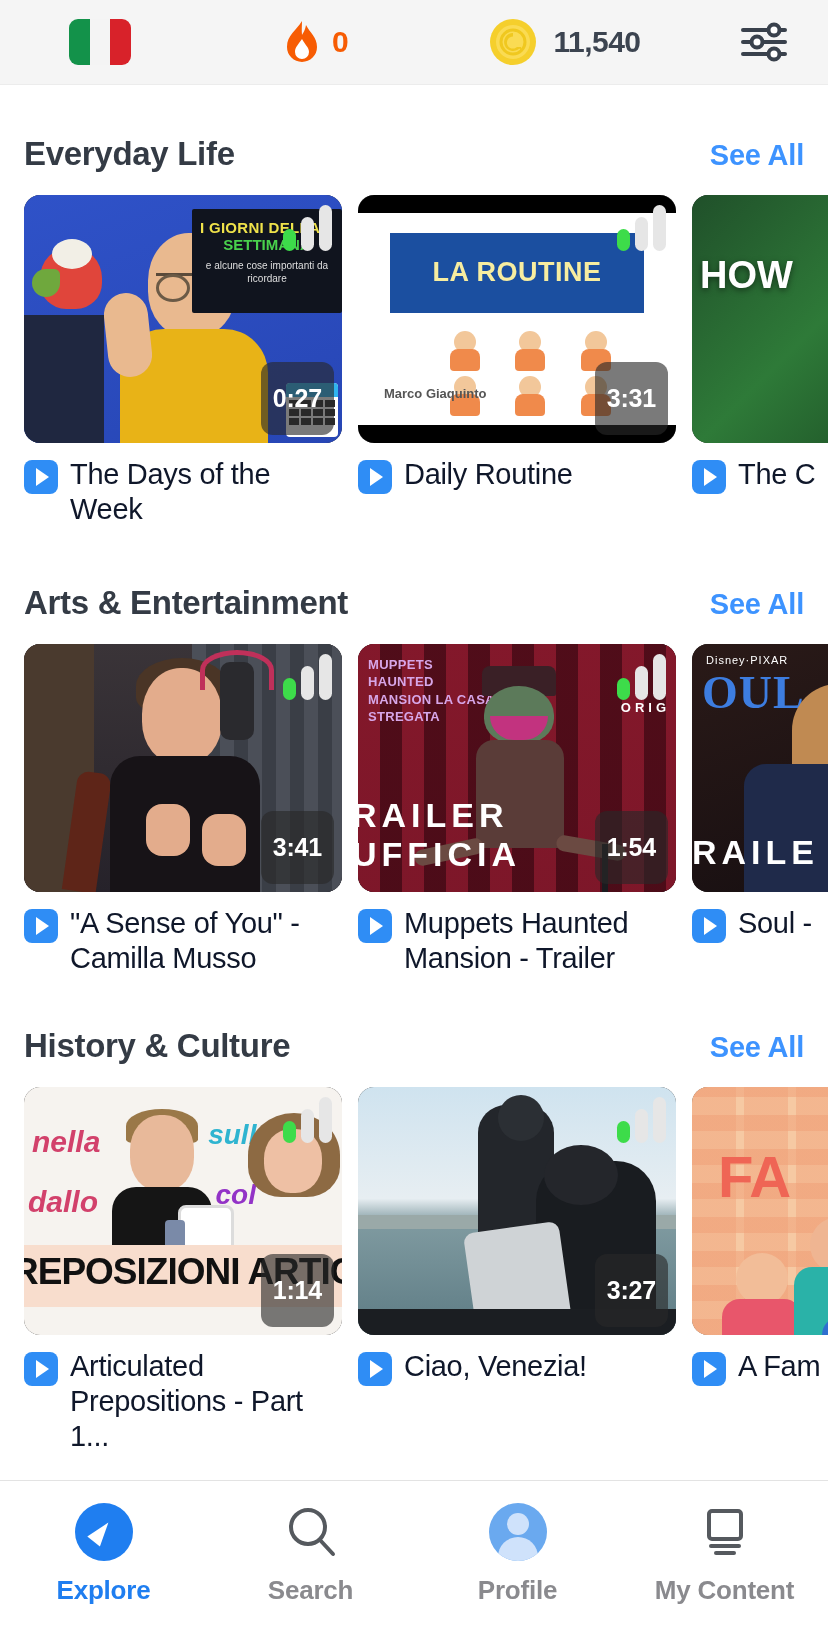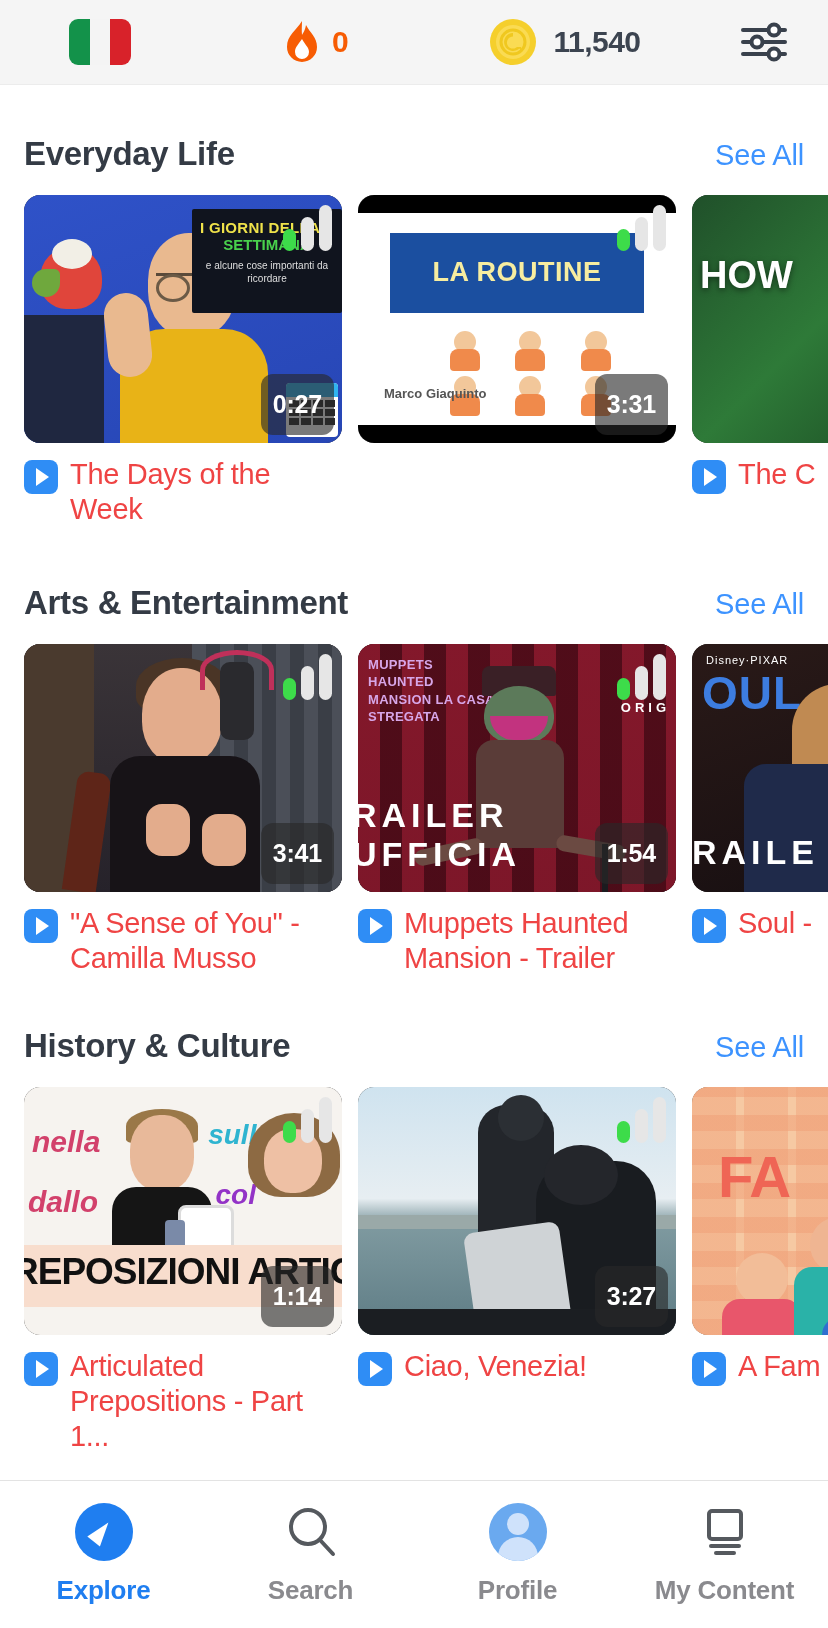--- a/index.html
+++ b/index.html
@@ -59,41 +59,41 @@
 
   .section { margin-top: 0; }
   .section-head {
     display: flex; align-items: baseline; justify-content: space-between;
     padding: 0 24px;
   }
   .section-title {
     font-size: 33px; font-weight: 700; color: #343b45; letter-spacing: -0.3px;
   }
   .see-all {
-    font-size: 29px; font-weight: 400; color: #3d93ff; letter-spacing: -0.2px;
+    font-size: 29px; font-weight: 700; color: #3d93ff; letter-spacing: -0.2px;
     cursor: pointer;
   }
 
   .row {
     display: flex; gap: 16px; padding-left: 24px;
     overflow: hidden;
   }
   .card { width: 318px; flex: 0 0 318px; }
 
   .thumb {
     position: relative; width: 318px; height: 248px;
     border-radius: 16px; overflow: hidden;
     background: #222;
   }
 
   .duration {
     position: absolute; right: 8px; bottom: 8px;
     background: rgba(40,40,40,0.62);
     color: #fff; font-size: 25px; font-weight: 600;
-    padding: 16px 12px; border-radius: 12px;
+    padding: 22px 12px; border-radius: 12px;
     letter-spacing: -0.2px;
   }
 
   .level {
     position: absolute; right: 10px; top: 10px;
     display: flex; align-items: flex-end; gap: 5px; height: 46px;
   }
   .level i { display: block; width: 13px; border-radius: 7px; background: #e6e6e6; }
   .level i.b1 { height: 22px; }
   .level i.b2 { height: 34px; }
@@ -110,21 +110,21 @@
     background: #2f8df5; position: relative; margin-top: 3px;
   }
   .play-badge::after {
     content: ""; position: absolute;
     left: 12px; top: 8px;
     border-left: 13px solid #fff;
     border-top: 9px solid transparent;
     border-bottom: 9px solid transparent;
   }
   .card-title {
-    font-size: 29px; font-weight: 500; color: #ef4444;
+    font-size: 29px; font-weight: 500; color: #0f172a;
     line-height: 1.22; letter-spacing: -0.3px;
   }
 
   
   .art { position: absolute; inset: 0; }
 
   
   .art-days { background: linear-gradient(160deg,#2f52c8 0%,#2746b5 100%); }
   .art-days .shelf { position:absolute; left:0; top:120px; width:80px; height:128px; background:#1f2740; }
   .art-days .parrot {
@@ -293,21 +293,21 @@
   .art-muppets .orig {
     position:absolute; right:6px; top:56px; color:#fff; font-size:13px;
     letter-spacing:4px; font-weight:600;
   }
 
   
   .art-soul { background:linear-gradient(160deg,#2a1a18 0%,#140d10 100%); }
   .art-soul .logo { position:absolute; left:14px; top:10px; color:#fff; font-size:11px; letter-spacing:1px; }
   .art-soul .big {
     position:absolute; left:10px; top:22px; color:#3d7de0;
-    font-size:46px; font-weight:800; letter-spacing:1px;
+    font-size:46px; font-weight:800; letter-spacing:1px;font-family:Liberation Serif, serif;
   }
   .art-soul .fig {
     position:absolute; left:100px; top:40px; width:130px; height:208px;
     background:#c08a52; border-radius:46px 46px 0 0;
   }
   .art-soul .coat {
     position:absolute; left:52px; top:120px; width:110px; height:128px;
     background:#1f2a4a; border-radius:22px 22px 0 0;
   }
   .art-soul .banner-txt {
@@ -547,20 +547,24 @@
                   <div class="kid"></div>
               </div>
               <div class="credit">Marco Giaquinto</div>
             </div>
             <div class="level">
               <i class="b1 on"></i>
                 <i class="b2"></i>
                 <i class="b3"></i>
             </div>
             <div class="duration">3:31</div>
+          </div>
+          <div class="card-label">
+            <div class="play-badge"></div>
+            <div class="card-title">Daily Routine</div>
           </div>
         </div>
 
         <div class="card">
           <div class="thumb">
             <div class="art art-leaves">
               <div class="txt">
                 <div>HOW</div>
                 <div class="c">C</div>
                 <div class="c">IN</div>

